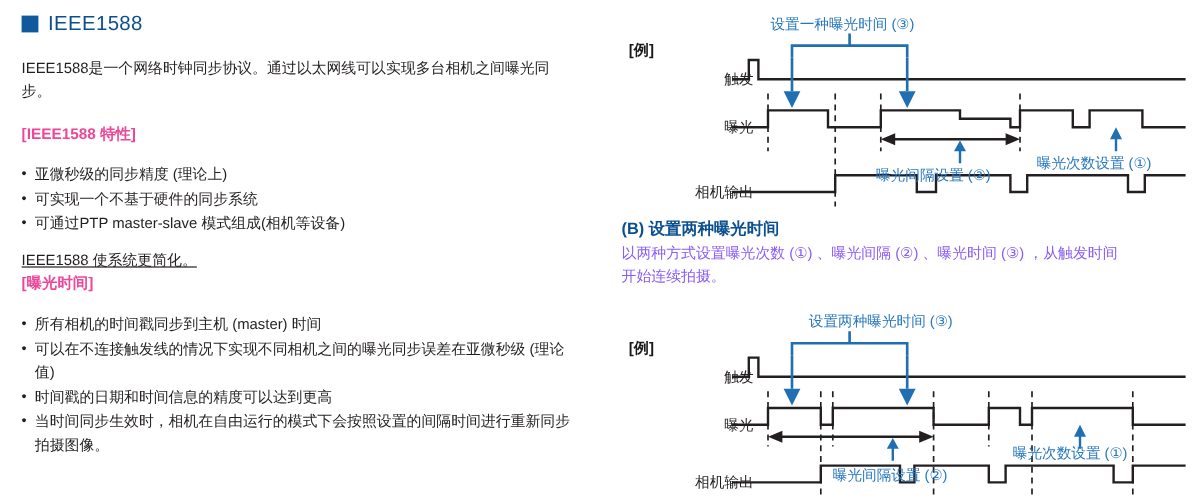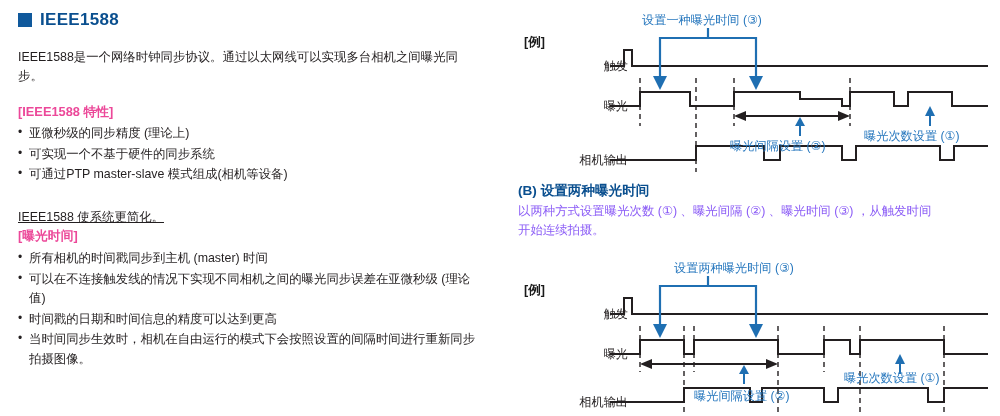--- a/index.html
+++ b/index.html
@@ -19,34 +19,34 @@
     padding:0;box-sizing:border-box;
   }
   .sec-title{
     position:absolute;left:18px;top:10px;
     display:flex;align-items:center;gap:8px;
   }
   .sec-title .sq{
     width:14px;height:14px;background:#10599c;display:block;
   }
   .sec-title .txt{
-    font-size:17px;font-weight:bold;color:#0a4f8f;letter-spacing:.3px;text-align:center;
+    font-size:17px;font-weight:normal;color:#0a4f8f;letter-spacing:.3px;text-align:center;
   }
 
   .para{
     position:absolute;left:18px;width:464px;
     font-size:12.4px;line-height:19px;color:#231f20;
   }
   .p-intro{top:48px;}
   .h-bracket{
     position:absolute;left:18px;font-size:12.8px;font-weight:bold;color:#ec4899;
   }
   .ul{
     position:absolute;left:18px;width:468px;
-    font-size:12.4px;line-height:19.5px;color:#231f20;
+    font-size:12.4px;line-height:19.5px;color:#231f20;margin-top:12px;
   }
   .ul .li{
     position:relative;padding-left:11px;margin-bottom:1px;
   }
   .ul .li::before{
     content:"\2022";position:absolute;left:0;top:-1px;font-size:12px;color:#231f20;
   }
   .ul .li .cont{display:block;}
 
   

